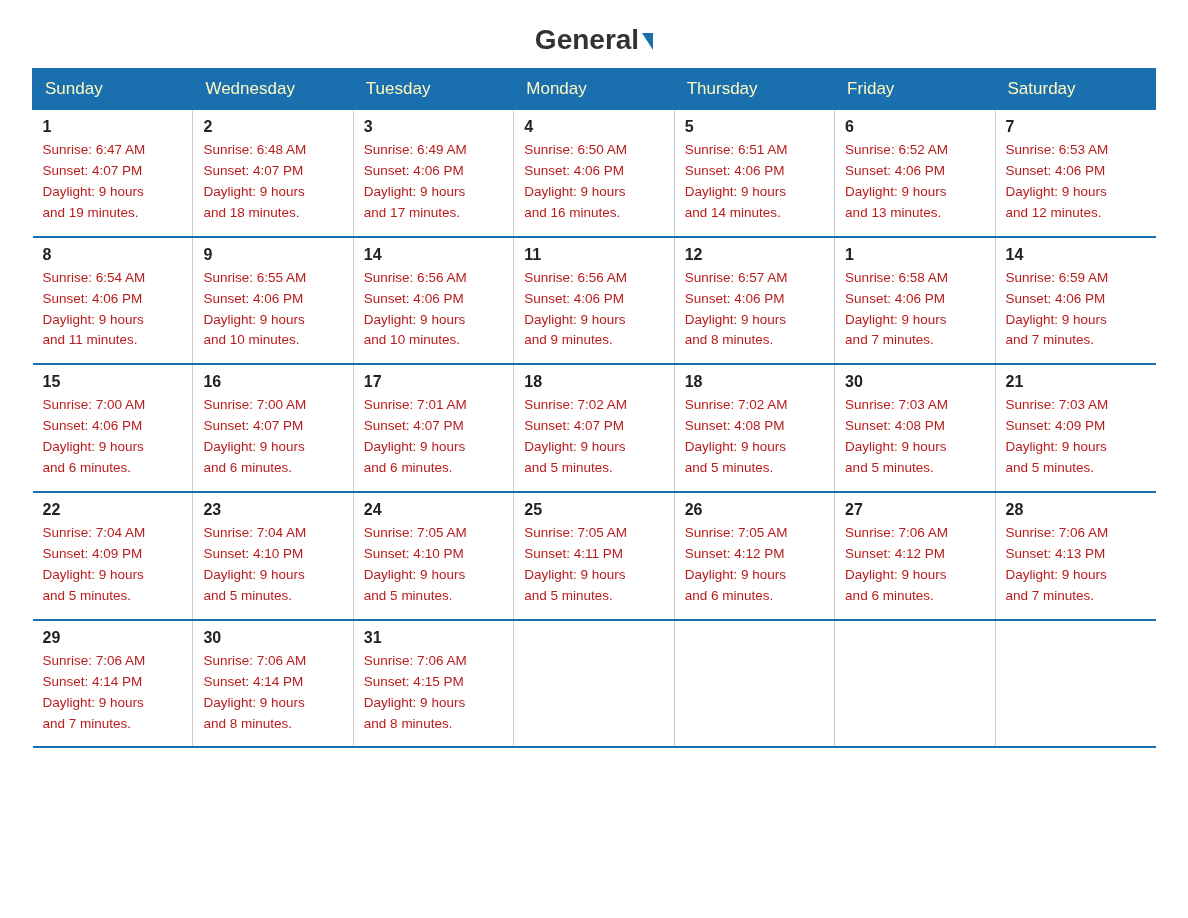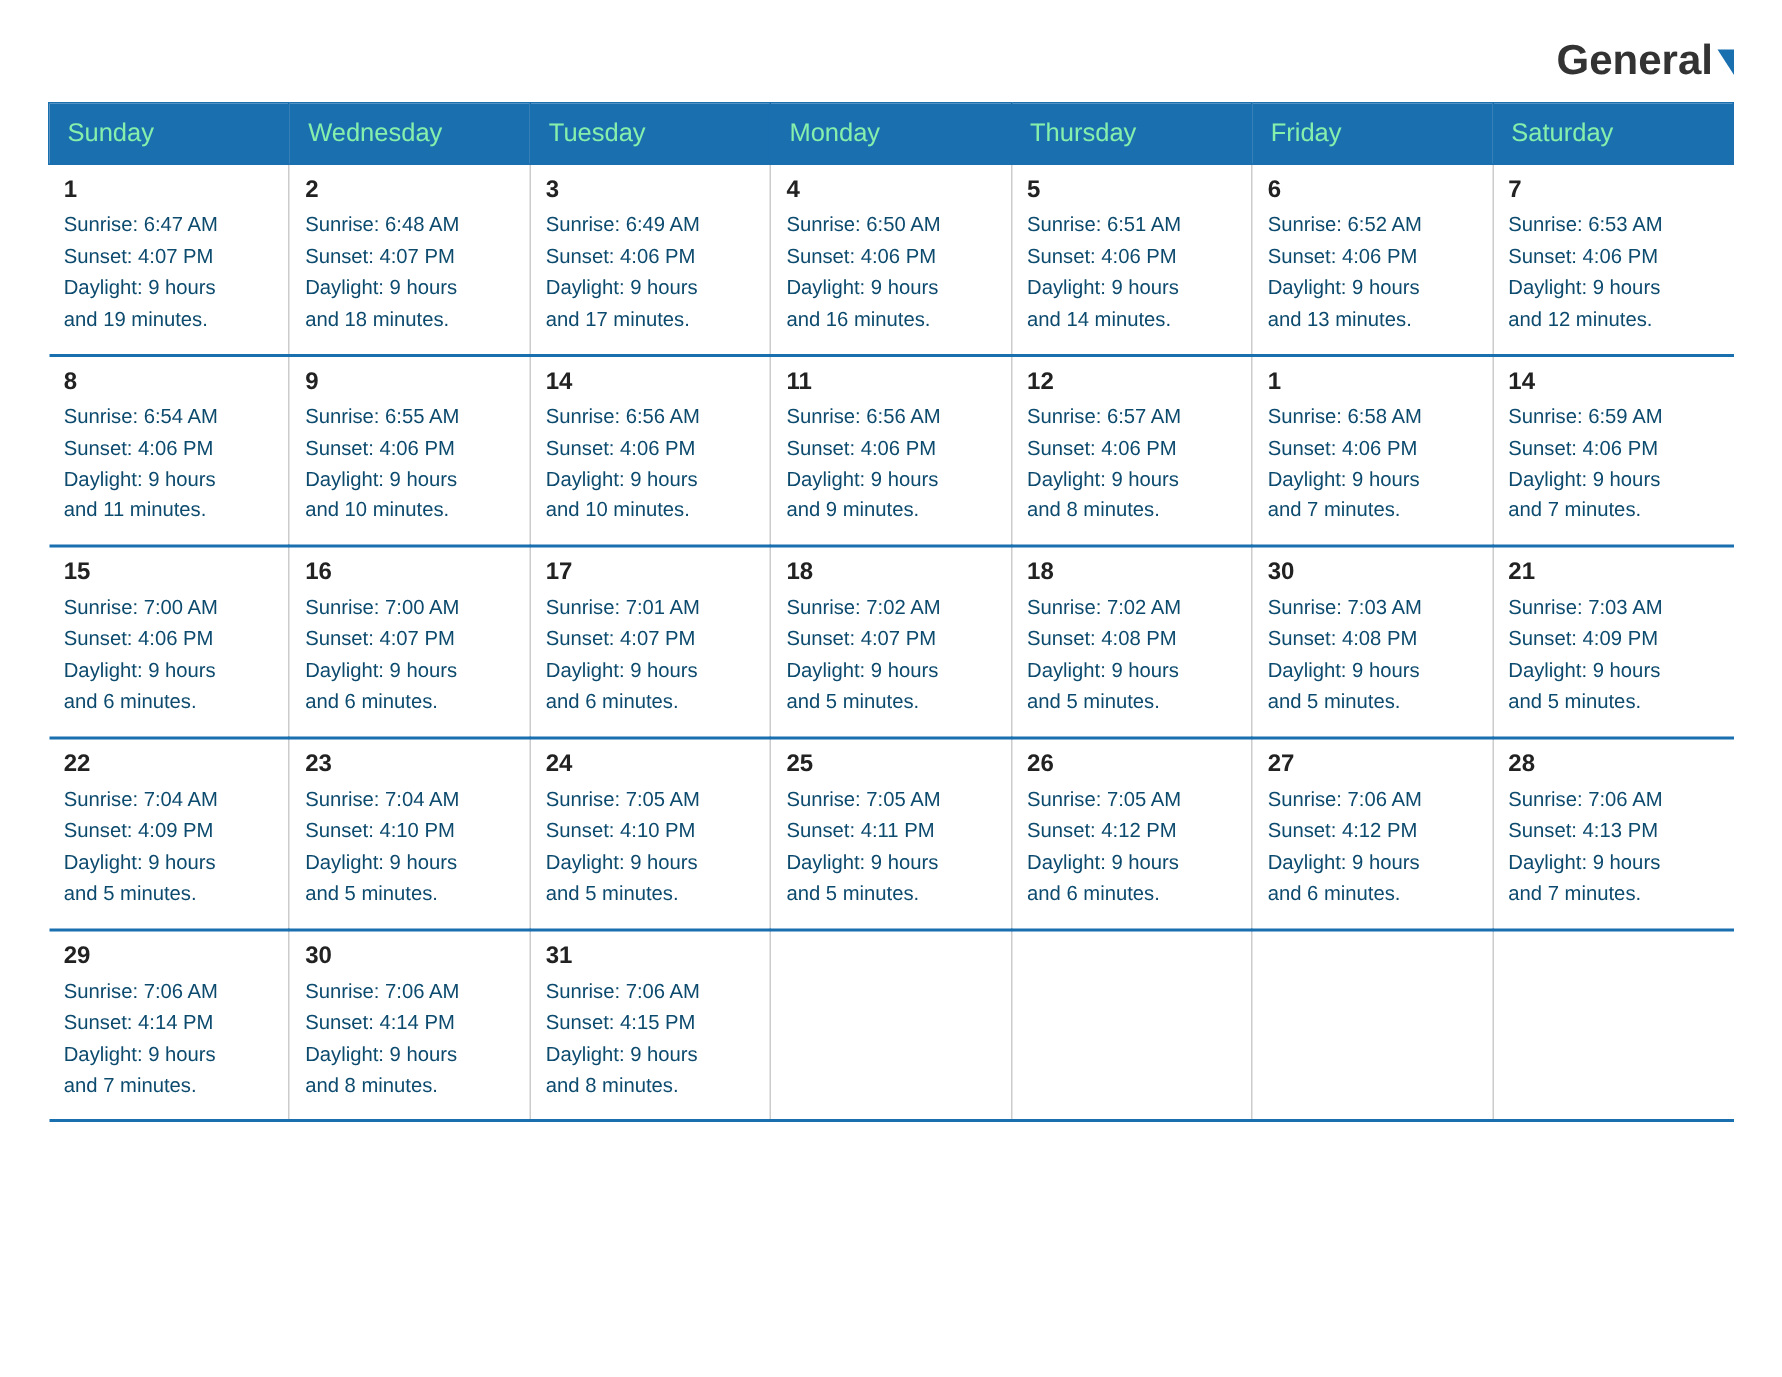--- a/index.html
+++ b/index.html
@@ -5,21 +5,21 @@
     * { box-sizing: border-box; margin: 0; padding: 0; }
     body {
       font-family: Arial, sans-serif;
       background: #fff;
       padding: 24px 32px;
       width: 1188px;
       min-height: 918px;
     }
     .header {
       display: flex;
-      justify-content: flex-end;
+      justify-content: center;
       align-items: flex-start;
       margin-bottom: 16px;
     }
     .logo {
       display: flex;
       flex-direction: column;
       align-items: flex-start;
     }
     .logo-text {
       font-size: 28px;
@@ -51,21 +51,21 @@
     }
     table {
       width: 100%;
       border-collapse: collapse;
       margin-top: 8px;
     }
     thead tr {
       background-color: #1a6faf;
     }
     thead th {
-      color: #86efac;
+      color: #fef9c3;
       font-size: 17px;
       font-weight: normal;
       padding: 10px 12px;
       text-align: left;
       border: 1px solid #1a6faf;
     }
     tbody tr {
       border-bottom: 2px solid #1a6faf;
     }
     tbody td {
@@ -81,21 +81,21 @@
     }
     .day-num {
       font-size: 16px;
       font-weight: bold;
       margin-bottom: 4px;
       display: block;
     }
     .day-info {
       font-size: 13.5px;
       line-height: 1.55;
-      color: #0c4a6e;
+      color: #b91c1c;
     }
     .empty-cell {
       background: #fff;
     }
   </style>
 </head>
 <body>
 
 <div class="header">
   <div class="logo">

